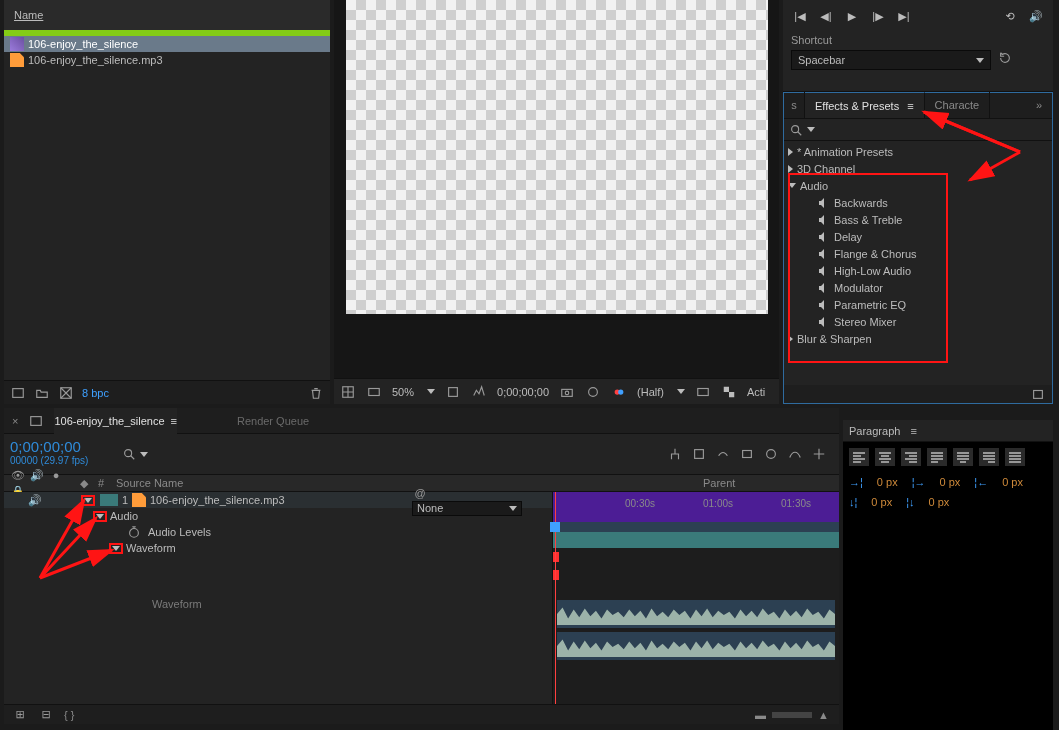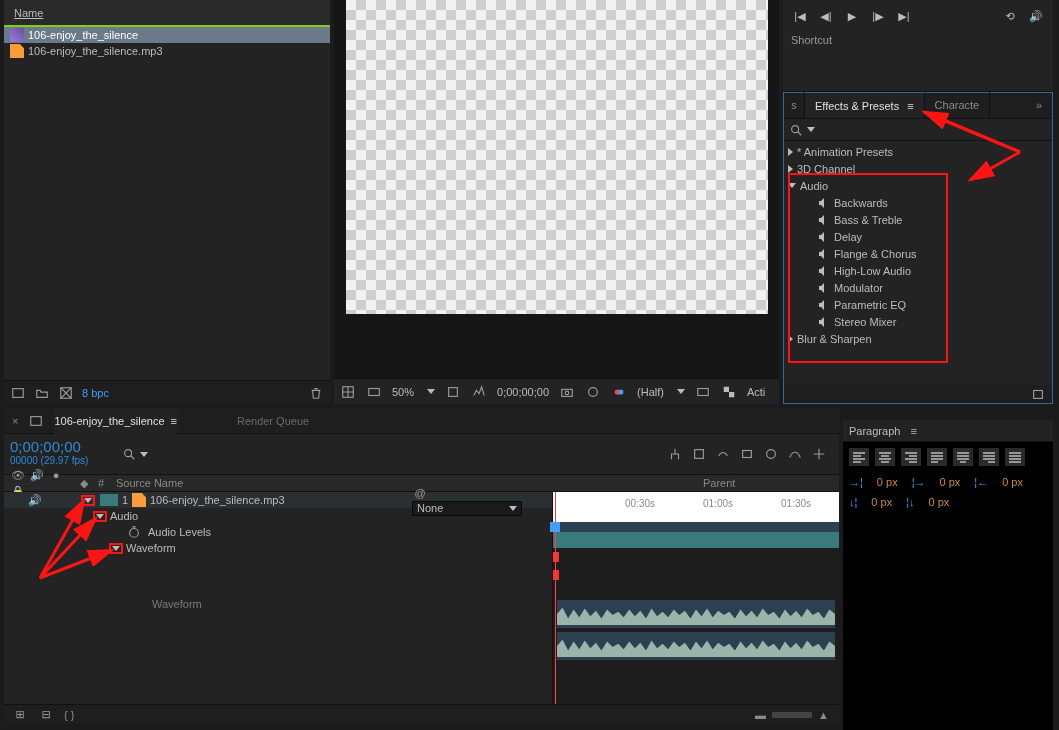--- a/index.html
+++ b/index.html
@@ -6,21 +6,21 @@
 body { background: #1b1b1b; color: #bcbcbc; width: 1059px; height: 730px; overflow: hidden; position: relative; }
 .panel-header { background: #232323; height: 22px; display: flex; align-items: center; padding: 0 6px; border-bottom: 1px solid #111; }
 
 
 #top-row { position: absolute; left: 4px; top: 0; right: 6px; height: 404px; display: flex; }
 #project-panel { width: 326px; display: flex; flex-direction: column; background: #232323; }
 #composition-panel { flex: 1; background: #232323; display: flex; flex-direction: column; margin-left: 4px; }
 #right-column { width: 270px; margin-left: 4px; display: flex; flex-direction: column; }
 
 
-.proj-header { height: 27px; display: flex; align-items: center; background: #2a2a2a; border-bottom: 2px solid #84cc16; text-decoration: underline; }
+.proj-header { height: 36px; display: flex; align-items: center; background: #2a2a2a; border-bottom: 6px solid #84cc16; text-decoration: underline; }
 .proj-col { padding-left: 10px; color: #bcbcbc; }
 .proj-list { flex: 1; background: #232323; overflow: hidden; }
 .proj-row { height: 16px; display: flex; align-items: center; padding-left: 6px; gap: 4px; }
 .proj-row.sel { background: #6a7a8a; color: #fff; }
 .comp-icon { width: 14px; height: 14px; background: linear-gradient(45deg,#9b7bdc,#6a4fa0); display:inline-block; }
 .audio-file-icon{ width:14px;height:14px;background:#ff9c3a;display:inline-block;clip-path:polygon(0 0,70% 0,100% 30%,100% 100%,0 100%);} 
 .proj-footer { height: 24px; display: flex; align-items: center; gap: 8px; padding: 0 6px; background: #1e1e1e; border-top: 1px solid #111; }
 .ico { width: 16px; height: 16px; display: inline-flex; justify-content: center; align-items: center; color: #9a9a9a; }
 .ico svg { width: 14px; height: 14px; stroke: #9a9a9a; fill: none; stroke-width: 1.3; }
 .bpc { color:#3fa0ff; }
@@ -79,21 +79,21 @@
 .layer-row .twcell{width:24px;display:flex;justify-content:center;}
 .layer-row .name{flex:1;display:flex;align-items:center;gap:4px;}
 .layer-row .parent{width:140px;}
 .prop-row{height:16px;display:flex;align-items:center;padding-left:78px;gap:6px;color:#bcbcbc;}
 .prop-row.deeper{padding-left:108px;}
 .prop-row.deepest{padding-left:148px;}
 .dropdown-inline{background:#1a1a1a;border:1px solid #0a0a0a;height:15px;padding:0 4px;display:flex;align-items:center;gap:4px;justify-content:space-between;width:110px;}
 .tl-footer{height:20px;background:#1e1e1e;border-top:1px solid #111;display:flex;align-items:center;gap:10px;padding-left:8px;}
 
 
-.ruler{position:absolute;left:0;right:0;top:0;height:40px;background:#ffffff;border-bottom:1px solid #111;}
+.ruler{position:absolute;left:0;right:0;top:0;height:40px;background:#4c1d95;border-bottom:1px solid #111;}
 .ruler .label{position:absolute;top:6px;color:#8a8a8a;font-size:10px;}
 .workarea{position:absolute;left:0;right:0;top:30px;height:10px;background:#2c4052;}
 .cti{position:absolute;top:0;bottom:0;width:1px;background:#ff4040;}
 .cti-head{position:absolute;top:30px;width:10px;height:10px;background:#3fa0ff;left:-5px;}
 .ruler-handle{position:absolute;top:30px;width:8px;height:10px;background:#3fa0ff;}
 .track-area{position:absolute;left:0;right:0;top:40px;bottom:0;}
 .red-marker{position:absolute;width:6px;height:10px;background:#ff3030;}
 .wave{position:absolute;left:4px;right:4px;height:28px;background:#2c4052;overflow:hidden;}
 .wave .fill{position:absolute;left:0;right:0;top:3px;bottom:3px;background:#a9c0b2;opacity:.9;clip-path:polygon(0 50%, 2% 20%, 4% 70%, 6% 30%, 8% 65%, 10% 25%, 12% 60%, 14% 35%, 16% 70%, 18% 30%, 20% 55%, 22% 40%, 24% 65%, 26% 30%, 28% 60%, 30% 35%, 32% 70%, 34% 25%, 36% 60%, 38% 40%, 40% 65%, 42% 30%, 44% 55%, 46% 35%, 48% 70%, 50% 30%, 52% 60%, 54% 25%, 56% 65%, 58% 35%, 60% 55%, 62% 40%, 64% 70%, 66% 30%, 68% 60%, 70% 35%, 72% 65%, 74% 25%, 76% 55%, 78% 40%, 80% 70%, 82% 30%, 84% 60%, 86% 35%, 88% 65%, 90% 25%, 92% 55%, 94% 40%, 96% 70%, 98% 30%, 100% 50%, 100% 100%, 0 100%);}
 
@@ -223,20 +223,31 @@
         <span class="pb">|◀</span>
         <span class="pb">◀|</span>
         <span class="pb">▶</span>
         <span class="pb">|▶</span>
         <span class="pb">▶|</span>
         <span style="flex:1"></span>
         <span class="pb">⟲</span>
         <span class="pb">🔊</span>
       </div>
       <div class="shortcut-row">Shortcut</div>
+      <div style="display:flex;gap:6px;align-items:center">
+        <div class="dropdown">
+          <span>Spacebar</span>
+          <span class="dd-caret"></span>
+        </div>
+        <span class="ico">
+            <svg viewBox="0 0 16 16">
+              <path d="M3 8a5 5 0 1 0 2-4L3 2M3 2v4h4"></path>
+            </svg>
+          </span>
+      </div>
     </div>
 
     <div id="effects-panel">
       <div class="tab-bar">
         <div class="tab" style="width:20px;justify-content:center">s</div>
         <div class="tab active">
           <span>Effects &amp; Presets</span>
           <span style="margin-left:8px">≡</span>
         </div>
         <div class="tab">Characte</div>

